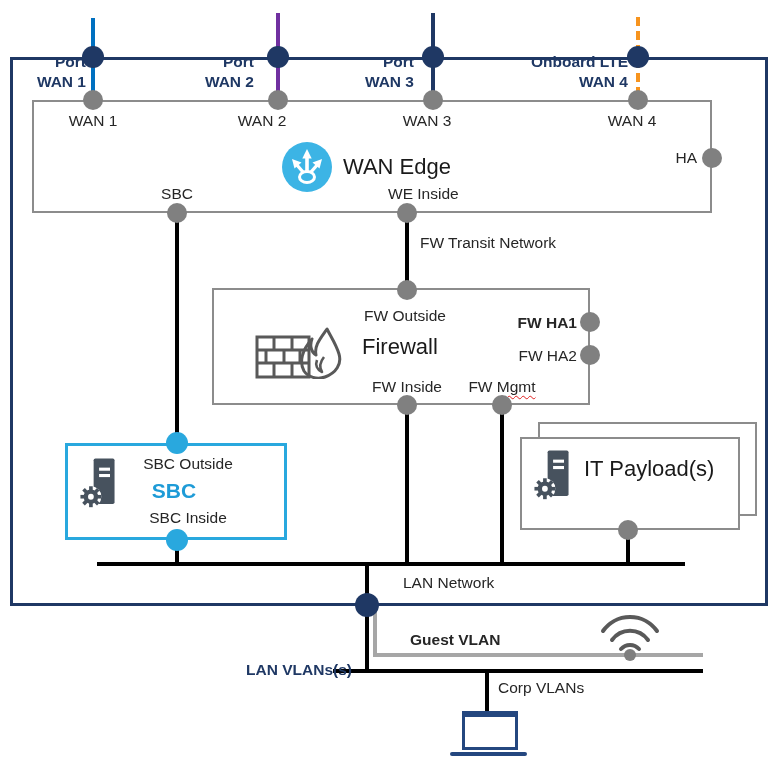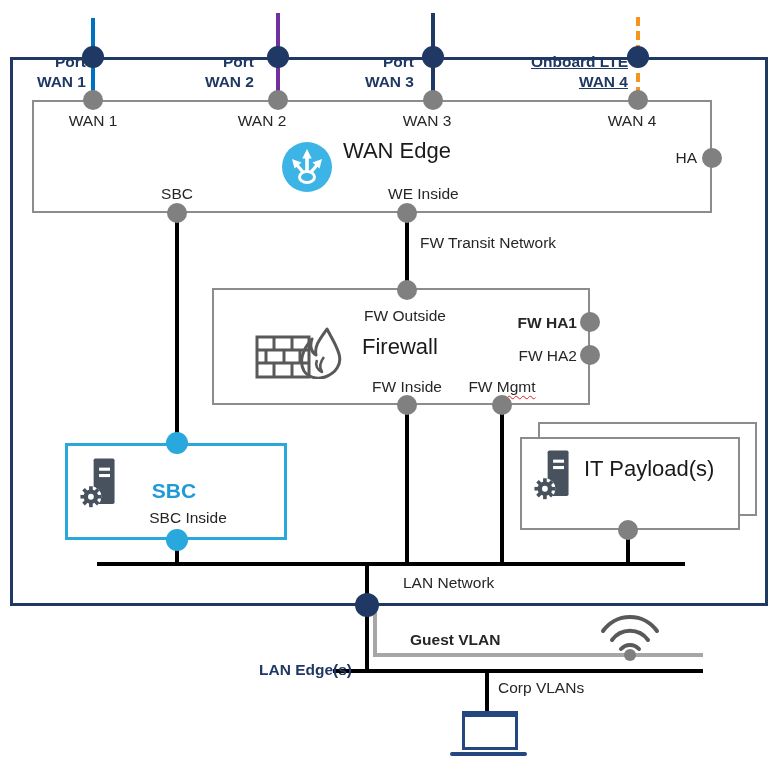--- a/index.html
+++ b/index.html
@@ -34,21 +34,21 @@
     <div>WAN 1</div>
   </div>
   <div class="lbl navy right" style="left:150px;top:4px;width:104px;">
     <div>Port</div>
     <div>WAN 2</div>
   </div>
   <div class="lbl navy right" style="left:310px;top:4px;width:104px;">
     <div>Port</div>
     <div>WAN 3</div>
   </div>
-  <div class="lbl navy right" style="left:480px;top:4px;width:148px;text-decoration:underline;">
+  <div class="lbl navy right" style="left:480px;top:4px;width:148px;">
     <div>Onboard LTE</div>
     <div>WAN 4</div>
   </div>
 
   <div class="portline" style="left:91px;top:18px;height:82px;background:#0070C0;"></div>
   <div class="portline" style="left:276px;top:13px;height:87px;background:#7030A0;"></div>
   <div class="portline" style="left:431px;top:13px;height:87px;background:#1F3864;"></div>
   <div class="portline" style="left:636px;top:17px;height:83px;background:repeating-linear-gradient(180deg,#F7941E 0px,#F7941E 9px,transparent 9px,transparent 14px);"></div>
 
   <div class="box" style="left:10px;top:57px;width:758px;height:549px;border:3px solid #1F3864;"></div>
@@ -82,21 +82,21 @@
   <svg class="abs" style="left:282px;top:142px;" width="50" height="50" viewBox="0 0 50 50">
     <circle cx="25" cy="25" r="25" fill="#3CB4E5"></circle>
     <ellipse cx="25" cy="35" rx="7.5" ry="5.5" fill="none" stroke="#fff" stroke-width="3"></ellipse>
     <line x1="25" y1="29" x2="25" y2="15" stroke="#fff" stroke-width="3.6"></line>
     <polygon points="25,7 20.3,16.5 29.7,16.5" fill="#fff"></polygon>
     <line x1="21" y1="30" x2="14" y2="22" stroke="#fff" stroke-width="3.4"></line>
     <polygon points="10,17 12.5,26.5 19.5,20.5" fill="#fff"></polygon>
     <line x1="29" y1="30" x2="36" y2="22" stroke="#fff" stroke-width="3.4"></line>
     <polygon points="40,17 37.5,26.5 30.5,20.5" fill="#fff"></polygon>
   </svg>
-  <div class="lbl title" style="left:343px;top:141px;">WAN Edge</div>
+  <div class="lbl title" style="left:343px;top:157px;">WAN Edge</div>
 
   <div class="lbl" style="left:420px;top:233px;">FW Transit Network</div>
 
   <div class="box graybox" style="left:212px;top:288px;width:378px;height:117px;"></div>
   <div class="lbl center" style="left:345px;top:306px;width:120px;">FW Outside</div>
   <div class="lbl right" style="left:497px;top:313px;width:80px;font-weight:bold;">FW HA1</div>
   <div class="lbl right" style="left:497px;top:346px;width:80px;">FW HA2</div>
   <div class="lbl center" style="left:347px;top:377px;width:120px;">FW Inside</div>
   <div class="lbl center" style="left:442px;top:377px;width:120px;"><span>FW</span>&nbsp;<span class="squiggle">Mgmt</span></div>
 
@@ -112,20 +112,21 @@
       <line x1="46" y1="23" x2="46" y2="36"></line>
       <line x1="20" y1="36" x2="20" y2="50"></line>
       <line x1="38" y1="36" x2="38" y2="50"></line>
     </g>
     <path d="M73 2 C66 12 60 19 62 28 C56 24 56 17 58 12 C48 23 45 35 50 44 C54 50 63 53 71 50 C82 46 88 37 85 27 C82 17 77 10 73 2 Z" fill="none" stroke="#595959" stroke-width="3" stroke-linejoin="round"></path>
     <path d="M70 30 C66 35 65 40 68 45 C63 43 61 38 63 33" fill="none" stroke="#595959" stroke-width="2.6" stroke-linejoin="round"></path>
   </svg>
   <div class="lbl title" style="left:362px;top:337px;">Firewall</div>
 
   <div class="box" style="left:65px;top:443px;width:222px;height:97px;border:3px solid #29A8DE;"></div>
+  <div class="lbl center" style="left:108px;top:454px;width:160px;">SBC Outside</div>
   <div class="lbl center" style="left:114px;top:481px;width:120px;font-size:21px;font-weight:bold;color:#1E9BD7;">SBC</div>
   <div class="lbl center" style="left:108px;top:508px;width:160px;">SBC Inside</div>
 
   <svg class="abs" style="left:80px;top:456px;" width="40" height="56" viewBox="0 0 44 60">
     <rect x="15" y="2" width="23" height="50" rx="2" fill="#47525E"></rect>
     <rect x="21" y="12" width="12" height="3.4" fill="#fff"></rect>
     <rect x="21" y="19" width="12" height="3.4" fill="#fff"></rect>
     <g transform="translate(12,44)">
       <circle r="11.5" fill="#fff"></circle>
       <g fill="#47525E">
@@ -194,21 +195,21 @@
           </g>
         <g transform="rotate(315)">
             <rect x="-2" y="-11.5" width="4" height="5"></rect>
           </g>
       </g>
       <circle r="3.2" fill="#fff"></circle>
     </g>
   </svg>
 
   <div class="lbl" style="left:403px;top:573px;">LAN Network</div>
-  <div class="lbl navy right" style="left:202px;top:612px;width:150px;">LAN Edge(s)</div>
+  <div class="lbl navy right" style="left:202px;top:612px;width:150px;">LAN VLANs(s)</div>
   <div class="lbl" style="left:410px;top:630px;font-weight:bold;">Guest VLAN</div>
   <div class="lbl" style="left:498px;top:678px;">Corp VLANs</div>
 
   <svg class="abs" style="left:597px;top:611px;" width="66" height="52" viewBox="0 0 66 52">
     <g stroke="#595959" stroke-width="4" fill="none" stroke-linecap="round">
       <path d="M6 20 A 33 33 0 0 1 60 20"></path>
       <path d="M15 29 A 22 22 0 0 1 51 29"></path>
       <path d="M24 38 A 12 12 0 0 1 42 38"></path>
     </g>
     <circle cx="33" cy="44" r="6" fill="#7F7F7F"></circle>

